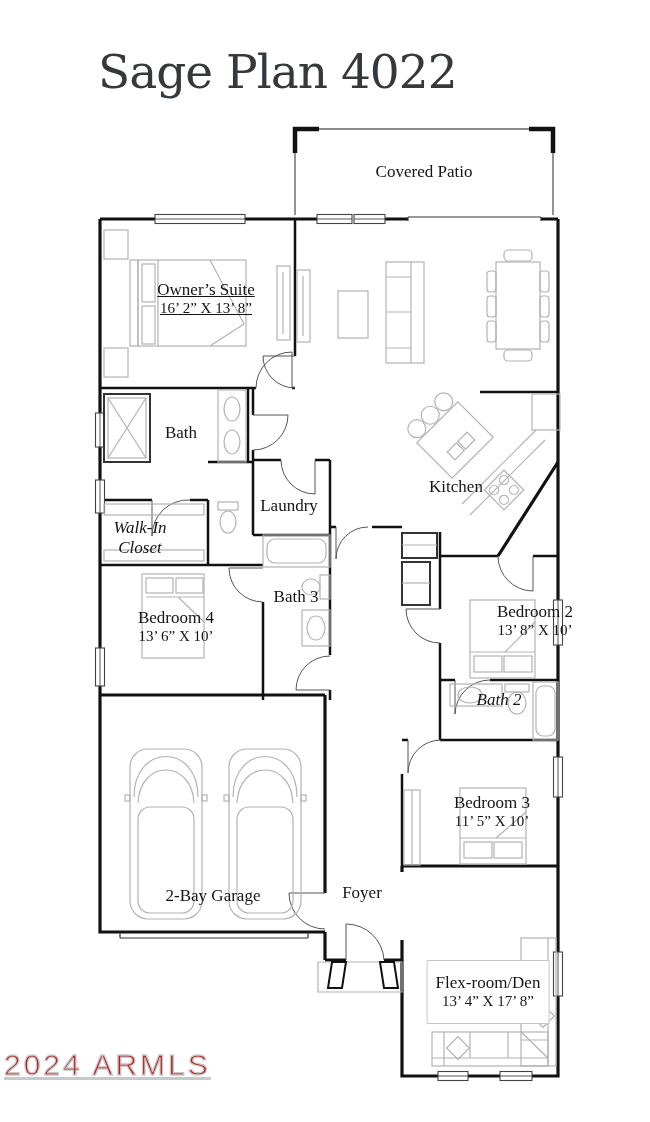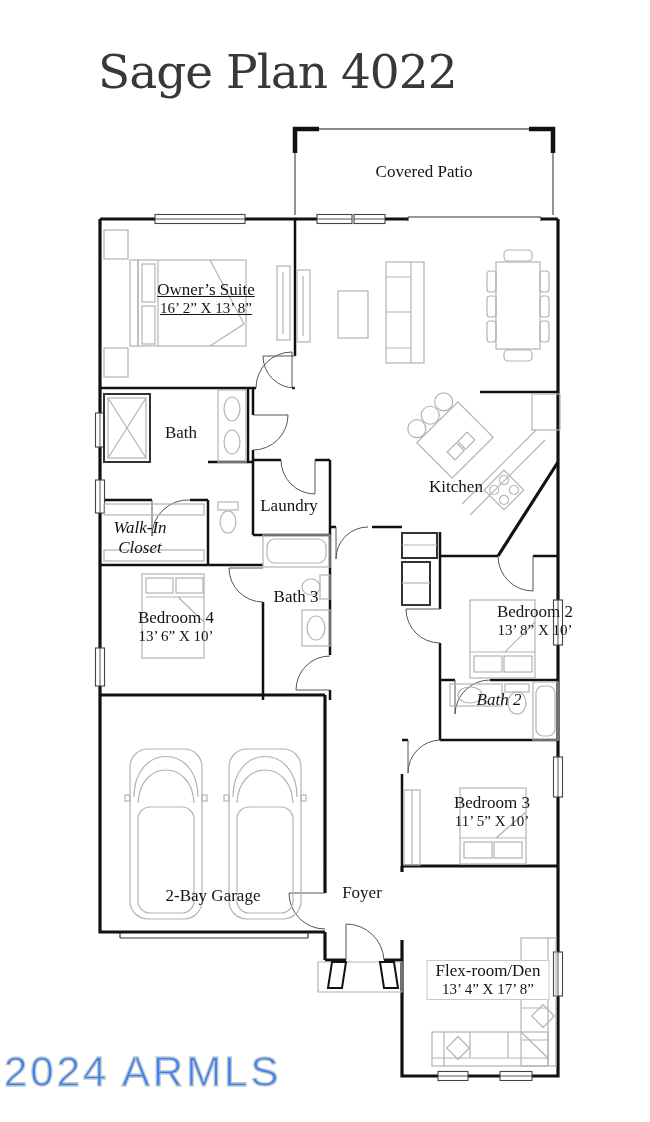--- a/index.html
+++ b/index.html
@@ -21,24 +21,24 @@
   
   .hdr-title{position:absolute;left:98px;top:44px;font-family:"DejaVu Serif",serif;
              font-size:47px;color:var(--title,#35393c);letter-spacing:-1px;white-space:nowrap;}
   .hdr-sub{position:absolute;left:101px;top:124px;font-family:"Liberation Sans",sans-serif;
            font-size:19px;color:var(--subtitle,#94999d);letter-spacing:.3px;white-space:nowrap;}
   .room-label{position:absolute;transform:translateX(-50%);text-align:center;color:#141414;
               line-height:1.18;white-space:nowrap;z-index:5;}
   .room-label .nm{display:block;font-size:17px;}
   .room-label .dm{display:block;font-size:15px;}
   .room-label.wrap{white-space:normal;width:82px;}
-  .room-label.boxed{border:1px solid #c8c8c8;background:#fff;padding:0 8px;}
+  .room-label.boxed{border:1px solid #c8c8c8;background:#fff;padding:12px 8px;}
   .watermark{position:absolute;left:4px;top:1048px;font-family:"Liberation Sans",sans-serif;
-             font-size:42px;letter-spacing:3px;color:#3b82f6;-webkit-text-stroke:1.3px #c6c9ca;
-             white-space:nowrap;z-index:6;}
+             font-size:30px;letter-spacing:3px;color:#b91c1c;-webkit-text-stroke:1.3px #c6c9ca;
+             white-space:nowrap;z-index:6;text-decoration:underline;}
 </style>
 </head>
 <body>
 
 <div id="stage">
 
   <div class="hdr-title">Sage Plan 4022</div>
 
   <svg id="plan-svg" width="650" height="1122" viewBox="0 0 650 1122" xmlns="http://www.w3.org/2000/svg">
 

